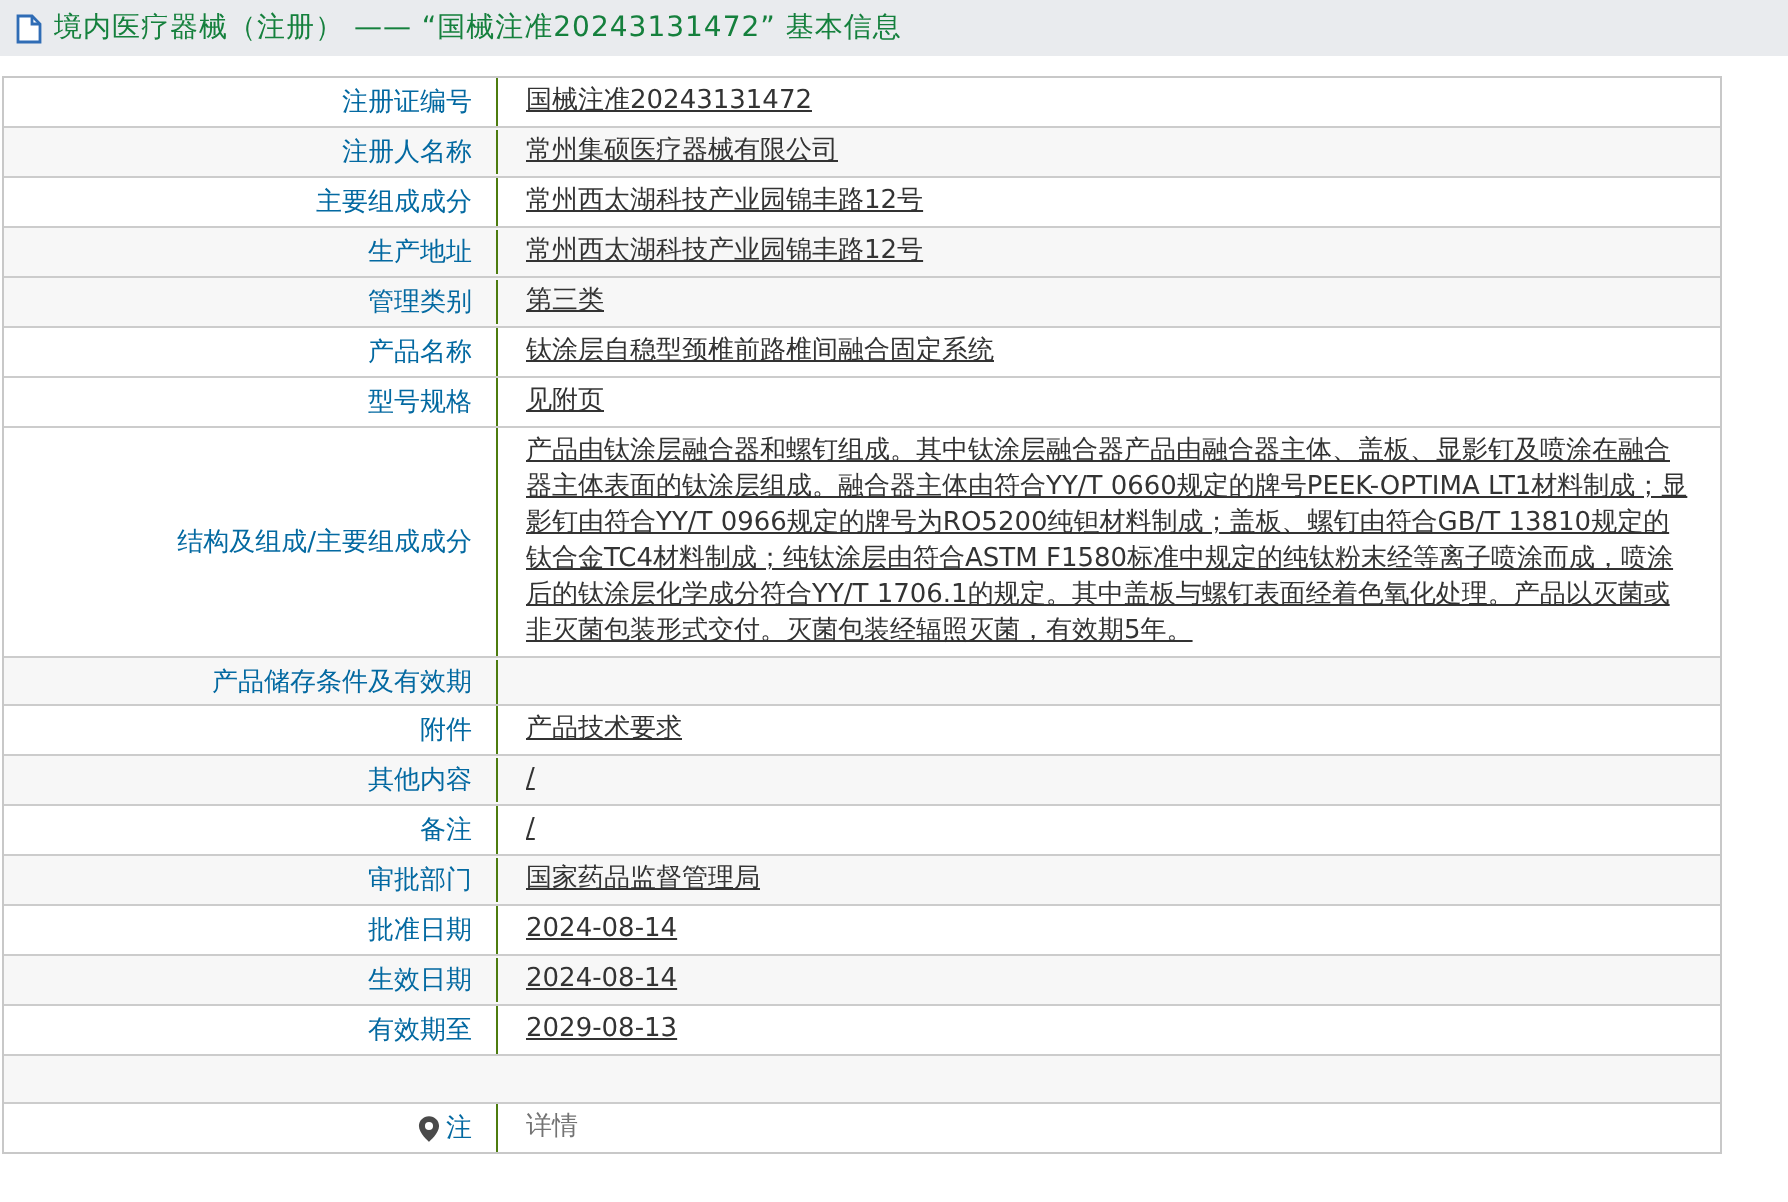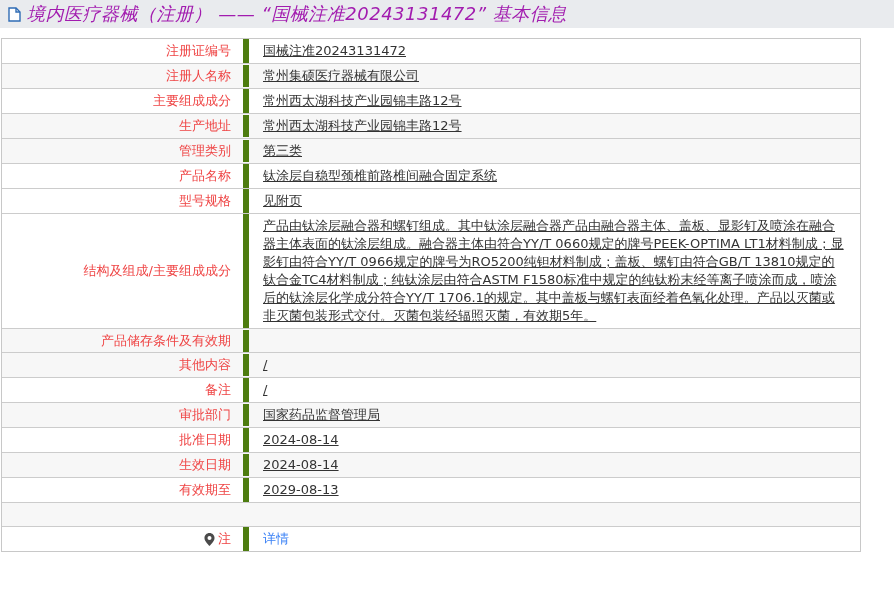--- a/index.html
+++ b/index.html
@@ -12,25 +12,24 @@
     color: #333333;
     overflow: hidden;
   }
   .topbar {
     width: 894px; height: 28px;
     background: #e9ebee;
     display: flex; align-items: center;
     padding: 0 8px; gap: 6px;
   }
   .topbar-title {
-    color: #a21caf;
-    font-size: 18px;
+    color: #15803d;
+    font-size: 14px;
     letter-spacing: 0.5px;
     white-space: nowrap;
-    font-style: italic;
   }
   .doc-icon { width: 13px; height: 15px; flex: 0 0 auto; display: block; }
   .reg-table {
     width: 860px;
     margin: 10px 0 0 1px;
     border: 1px solid #c8c8c8;
     background: #fff;
   }
   .row {
     display: flex;
@@ -38,34 +37,34 @@
     border-top: 1px solid #cccccc;
     background: #ffffff;
   }
   .row:first-child { border-top: none; }
   .row.shaded { background: #f7f7f7; align-items: center; }
   .cell-label {
     width: 247px;
     display: flex; align-items: center; justify-content: flex-end;
     gap: 3px;
     padding: 2px 12px 2px 6px;
-    border-right: 6px solid #4d7c0f;
-    color: #ef4444;
+    border-right: 1px solid #4d7c0f;
+    color: #0369a1;
     text-align: right;
     flex: 0 0 auto;
   }
   .cell-value {
     flex: 1;
     display: flex; align-items: center;
     padding: 3px 16px 3px 14px;
     line-height: 18px;
     color: #333333;
   }
   .cell-value .val { display: block; text-decoration: underline; }
-  a.details-link { color: #3b82f6; text-decoration: none; cursor: pointer; }
+  a.details-link { color: #737373; text-decoration: none; cursor: pointer; }
   .pin-icon { width: 11px; height: 13px; display: block; flex: 0 0 auto; }
 </style>
 </head>
 <body>
 
 <div class="topbar">
   <svg class="doc-icon" viewBox="0 0 13 15">
     <path d="M1 1 h7 l4 4 v9 h-11 z" fill="#ffffff" stroke="#2f6cb5" stroke-width="1.4"></path>
     <path d="M8 1 v4 h4" fill="none" stroke="#2f6cb5" stroke-width="1.4"></path>
   </svg>
@@ -148,20 +147,28 @@
 
   <div class="row shaded">
     <div class="cell-label">
         <span>产品储存条件及有效期</span>
       </div>
     <div class="cell-value">
         <span class="val"></span>
       </div>
   </div>
 
+  <div class="row">
+    <div class="cell-label">
+        <span>附件</span>
+      </div>
+    <div class="cell-value">
+        <span class="val">产品技术要求</span>
+      </div>
+  </div>
 
   <div class="row shaded">
     <div class="cell-label">
         <span>其他内容</span>
       </div>
     <div class="cell-value">
         <span class="val">/</span>
       </div>
   </div>
 

